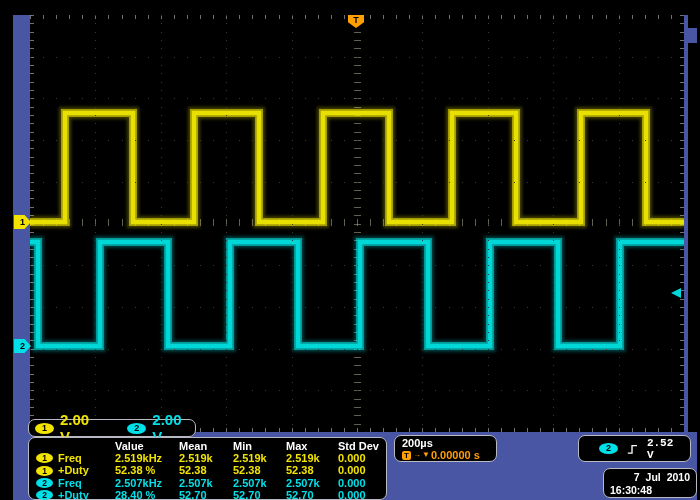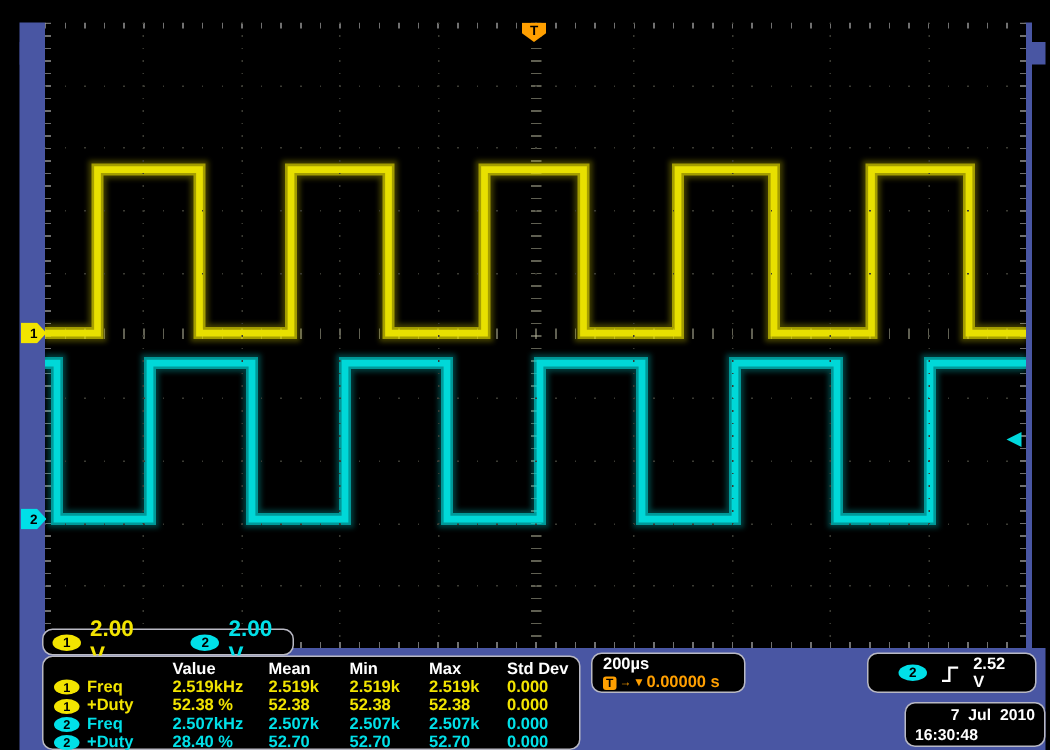--- a/index.html
+++ b/index.html
@@ -73,21 +73,21 @@
   .tb-scale{font-size:11px;color:#fff;line-height:12px;}
   .tb-pos{font-size:11px;color:#ff9f00;line-height:12px;display:flex;align-items:center;gap:2px;}
   .ticon{display:inline-block;width:9px;height:9px;background:#ff9f00;color:#000;font-size:8px;
     line-height:9px;text-align:center;border-radius:2px;}
   .tarrow{font-size:8px;letter-spacing:-1px;}
 
   .rate-box{left:499px;top:435px;width:74px;height:27px;padding:1px 0 0 6px;}
   .rate-box div{font-size:10.5px;color:#fff;line-height:12px;}
 
   .trig-box{left:578px;top:435px;width:113px;height:27px;display:flex;align-items:center;gap:9px;padding:0 10px 0 20px;}
-  .trig-level{font-size:11px;color:#fff;margin-left:auto;}
+  .trig-level{font-size:11px;color:#fff;margin-left:auto;font-family:Liberation Mono, monospace;}
 
   .date-box{left:603px;top:468px;width:94px;height:30px;padding:2px 6px 0 6px;}
   .date-line{font-size:10.5px;color:#fff;line-height:13px;text-align:right;word-spacing:3px;}
   .time-line{font-size:10.5px;color:#fff;line-height:13px;text-align:left;}
 </style>
 </head>
 <body>
 
 <div id="screen">
 

